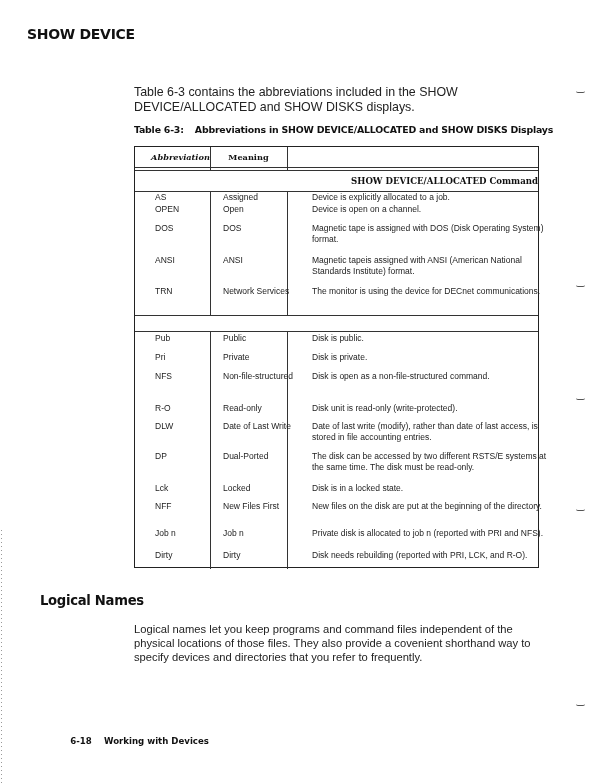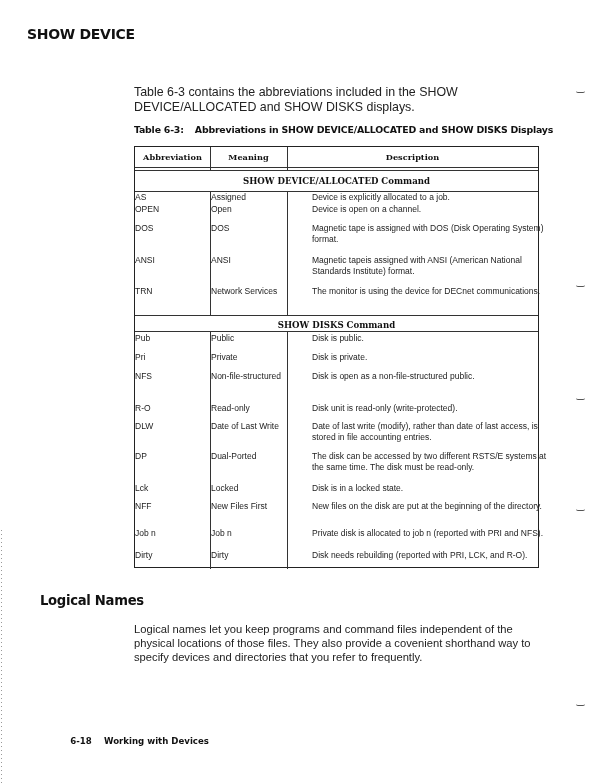--- a/index.html
+++ b/index.html
@@ -36,22 +36,22 @@
     }
     .section-title {
       position: absolute; left: 0; right: 0; text-align: center;
       font-family: "DejaVu Serif", serif; font-weight: bold; font-size: 8.6px; color: #111;
     }
     .row { position: absolute; left: 0; right: 0; }
     .cell {
       position: absolute; top: 0;
       font-family: "Liberation Sans", sans-serif; font-size: 8.5px; line-height: 11px; color: #222;
     }
-    .c1 { left: 0; width: 66px; }
-    .c2 { left: 76px; width: 70px; }
+    .c1 { left: 20px; width: 66px; }
+    .c2 { left: 88px; width: 70px; }
     .c3 { left: 162px; width: 238px; margin-left: 15px; }
 
     .section-head {
       position: absolute; left: 40px; top: 593px;
       font-family: "DejaVu Sans", sans-serif; font-weight: bold; font-size: 13.2px;
       letter-spacing: -0.3px; color: #111;
     }
     .body-para {
       position: absolute; left: 134px; top: 622px; width: 415px;
       font-family: "Liberation Sans", sans-serif; font-size: 11.2px; line-height: 14px; color: #222;
@@ -80,28 +80,27 @@
 
 <p class="intro">Table 6-3 contains the abbreviations included in the SHOW DEVICE/ALLOCATED and SHOW DISKS displays.</p>
 
 <div class="table-caption">
   <span class="num">Table 6-3:</span>
   <span>Abbreviations in SHOW DEVICE/ALLOCATED and SHOW DISKS Displays</span>
 </div>
 
 <div class="tbl" id="tbl">
 
-  <div class="hdr-cell" style="left:0;width:75px;">Abbreviation</div>
+  <div class="hdr-cell" style="left:8px;width:75px;font-style:italic;">Abbreviation</div>
   <div class="hdr-cell" style="left:75px;width:77px;">Meaning</div>
-  <div class="hdr-cell" style="left:152px;right:0;">Description</div>
   <div class="hline" style="top:20px;"></div>
   <div class="hline" style="top:23px;"></div>
   <div class="vline" style="left:75px;height:24px;"></div>
   <div class="vline" style="left:152px;height:24px;"></div>
-<div class="section-title" style="top: 29px;">SHOW DEVICE/ALLOCATED Command</div>
+<div class="section-title" style="top: 29px; text-align: right;">SHOW DEVICE/ALLOCATED Command</div>
     <div class="hline" style="top: 44px;"></div>
     <div class="vline" style="left: 75px; top: 44px; height: 124px;"></div>
     <div class="vline" style="left: 152px; top: 44px; height: 124px;"></div>
     <div class="row" style="top: 45px;">
       <div class="cell c1">AS</div>
       <div class="cell c2">Assigned</div>
       <div class="cell c3">Device is explicitly allocated to a job.</div>
     </div>
     <div class="row" style="top: 57px;">
       <div class="cell c1">OPEN</div>
@@ -116,39 +115,38 @@
     <div class="row" style="top: 108px;">
       <div class="cell c1">ANSI</div>
       <div class="cell c2">ANSI</div>
       <div class="cell c3">Magnetic tapeis assigned with ANSI (American National Standards Institute) format.</div>
     </div>
     <div class="row" style="top: 139px;">
       <div class="cell c1">TRN</div>
       <div class="cell c2">Network Services</div>
       <div class="cell c3">The monitor is using the device for DECnet communications.</div>
     </div>
-    <div class="section-title" style="top: 173px;">SHOW DISKS Command</div>
     <div class="hline" style="top: 184px;"></div>
     <div class="hline" style="top: 168px;"></div>
     <div class="vline" style="left: 75px; top: 184px; height: 238px;"></div>
     <div class="vline" style="left: 152px; top: 184px; height: 238px;"></div>
     <div class="row" style="top: 186px;">
       <div class="cell c1">Pub</div>
       <div class="cell c2">Public</div>
       <div class="cell c3">Disk is public.</div>
     </div>
     <div class="row" style="top: 205px;">
       <div class="cell c1">Pri</div>
       <div class="cell c2">Private</div>
       <div class="cell c3">Disk is private.</div>
     </div>
     <div class="row" style="top: 224px;">
       <div class="cell c1">NFS</div>
       <div class="cell c2">Non-file-structured</div>
-      <div class="cell c3">Disk is open as a non-file-structured public.</div>
+      <div class="cell c3">Disk is open as a non-file-structured command.</div>
     </div>
     <div class="row" style="top: 256px;">
       <div class="cell c1">R-O</div>
       <div class="cell c2">Read-only</div>
       <div class="cell c3">Disk unit is read-only (write-protected).</div>
     </div>
     <div class="row" style="top: 274px;">
       <div class="cell c1">DLW</div>
       <div class="cell c2">Date of Last Write</div>
       <div class="cell c3">Date of last write (modify), rather than date of last access, is stored in file accounting entries.</div>

